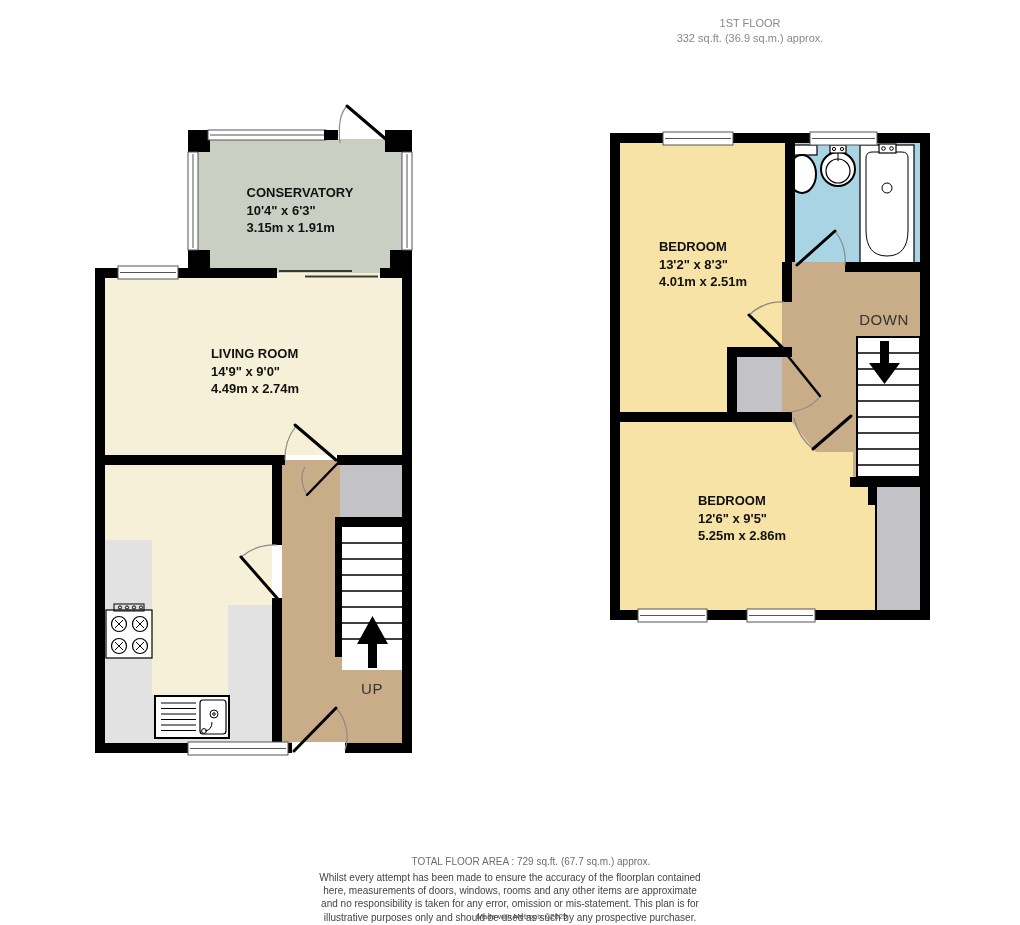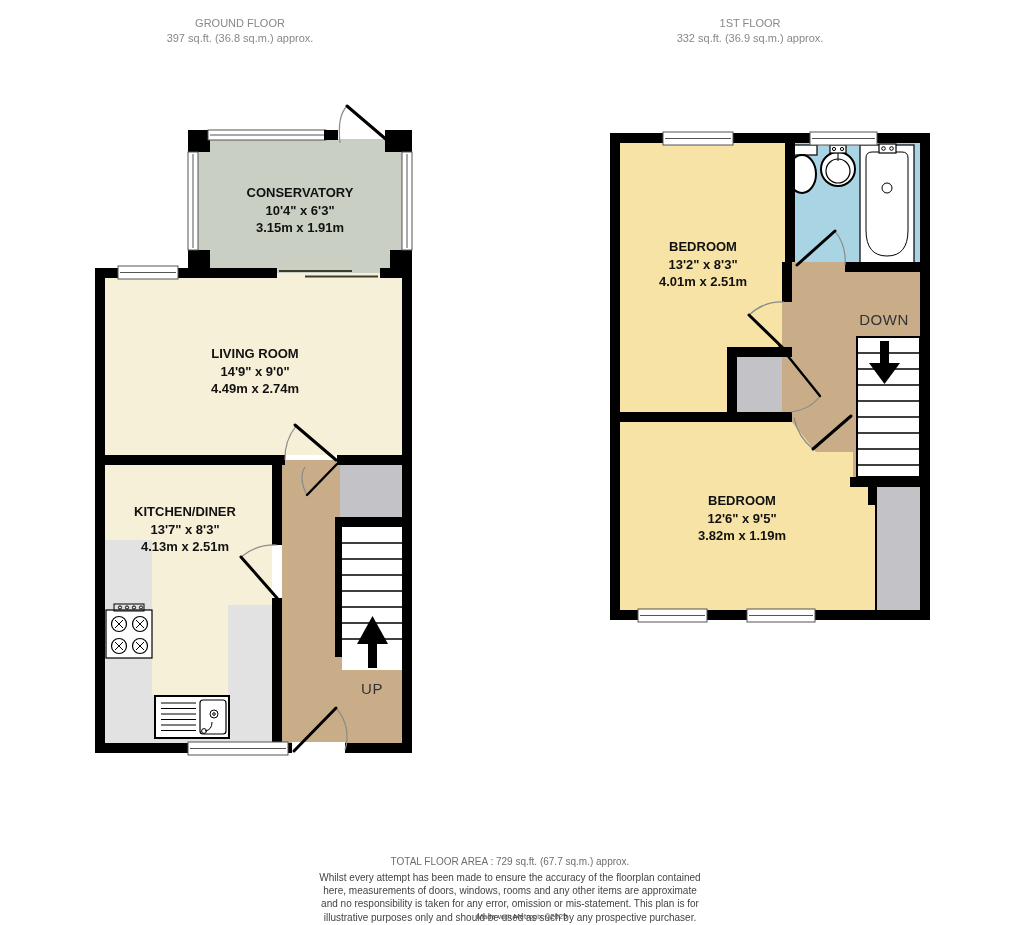--- a/index.html
+++ b/index.html
@@ -6,29 +6,29 @@
   .canvas{
     position:relative;width:1020px;height:925px;background:#ffffff;
     font-family:"Liberation Sans", sans-serif;overflow:hidden;
   }
   .plan-svg{position:absolute;left:0;top:0;}
   .floor-header{
     position:absolute;transform:translate(-50%,0);text-align:center;
     color:var(--header_text);font-size:11px;line-height:1.35;white-space:nowrap;
   }
   .room-label{
-    position:absolute;transform:translate(-50%,-50%);text-align:center;
+    position:absolute;transform:translate(-50%,-50%);text-align:left;
     color:var(--label_text);font-weight:bold;font-size:13px;line-height:1.35;white-space:nowrap;
   }
   .stair-label{
     position:absolute;transform:translate(-50%,-50%);
     color:var(--stair_text);font-size:15px;letter-spacing:.5px;white-space:nowrap;
   }
   .footer{position:absolute;left:510px;transform:translateX(-50%);text-align:center;color:var(--footer_text);}
-  .footer-total{top:856px;font-size:10px;color:#6e6e6e;white-space:nowrap;}
+  .footer-total{top:856px;font-size:10px;color:#6e6e6e;white-space:nowrap;margin-left:21px;}
   .footer-disclaimer{top:871px;width:392px;font-size:10px;line-height:1.32;}
   .footer-credit{top:912px;font-size:7.6px;margin-left:12px;}
 
   
   .f-wall{fill:var(--wall);}
   .f-cream{fill:var(--cream);}
   .f-yellow{fill:var(--yellow);}
   .f-sage{fill:var(--sage);}
   .f-tan{fill:var(--tan);}
   .f-blue{fill:var(--blue);}
@@ -238,53 +238,44 @@
         <path class="arc" d="M 820 396 Q 811 409 791 412"></path>
         <line class="leaf-thin" x1="779" y1="345" x2="820" y2="396"></line>
       </g>
       <g>
         <path class="arc" d="M 794 418 A 55 55 0 0 0 813 449"></path>
         <line class="leaf" x1="851" y1="416" x2="813" y2="449"></line>
       </g>
     </g>
   </svg>
 
-  <div class="floor-header" style="left:240px;top:16px">
-    <div>GROUND FLOOR</div>
-    <div>397 sq.ft. (36.8 sq.m.) approx.</div>
-  </div>
   <div class="floor-header" style="left:750px;top:16px">
     <div>1ST FLOOR</div>
     <div>332 sq.ft. (36.9 sq.m.) approx.</div>
   </div>
 
   <div class="room-label" style="left:300px;top:210px">
     <div>CONSERVATORY</div>
     <div>10'4" x 6'3"</div>
     <div>3.15m x 1.91m</div>
   </div>
   <div class="room-label" style="left:255px;top:371px">
     <div>LIVING ROOM</div>
     <div>14'9" x 9'0"</div>
     <div>4.49m x 2.74m</div>
   </div>
-  <div class="room-label" style="left:185px;top:529px">
-    <div>KITCHEN/DINER</div>
-    <div>13'7" x 8'3"</div>
-    <div>4.13m x 2.51m</div>
-  </div>
   <div class="room-label" style="left:703px;top:264px">
     <div>BEDROOM</div>
     <div>13'2" x 8'3"</div>
     <div>4.01m x 2.51m</div>
   </div>
   <div class="room-label" style="left:742px;top:518px">
     <div>BEDROOM</div>
     <div>12'6" x 9'5"</div>
-    <div>3.82m x 1.19m</div>
+    <div>5.25m x 2.86m</div>
   </div>
 
   <div class="stair-label" style="left:372px;top:688px">UP</div>
   <div class="stair-label" style="left:884px;top:319px">DOWN</div>
 
   <div class="footer footer-total">TOTAL FLOOR AREA : 729 sq.ft. (67.7 sq.m.) approx.</div>
   <div class="footer footer-disclaimer">Whilst every attempt has been made to ensure the accuracy of the floorplan contained here, measurements of doors, windows, rooms and any other items are approximate and no responsibility is taken for any error, omission or mis-statement. This plan is for illustrative purposes only and should be used as such by any prospective purchaser. The services, systems and appliances shown have not been tested and no guarantee as to their operability or efficiency can be given.</div>
   <div class="footer footer-credit">Made with Metropix ©2025</div>
 </div>
 

